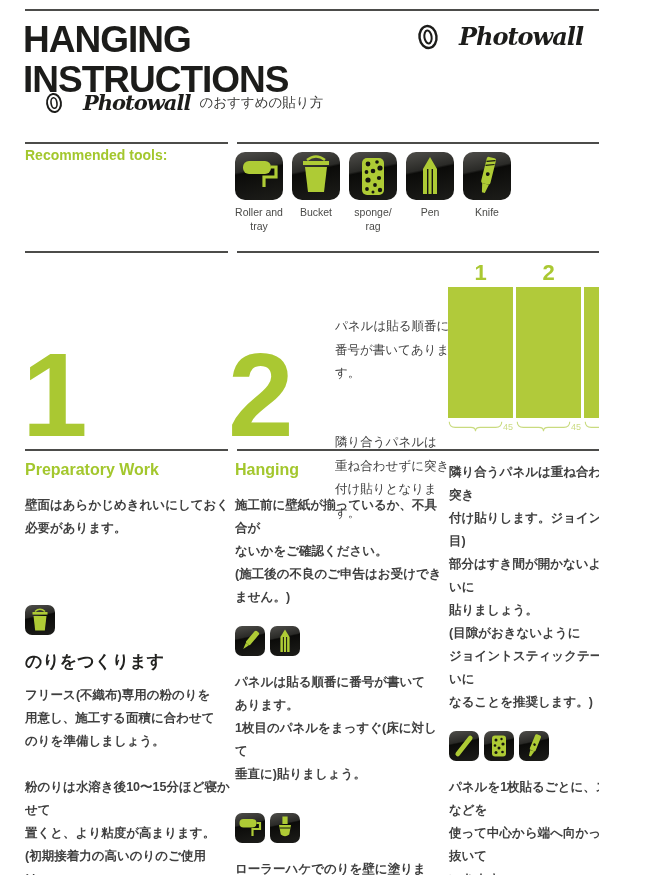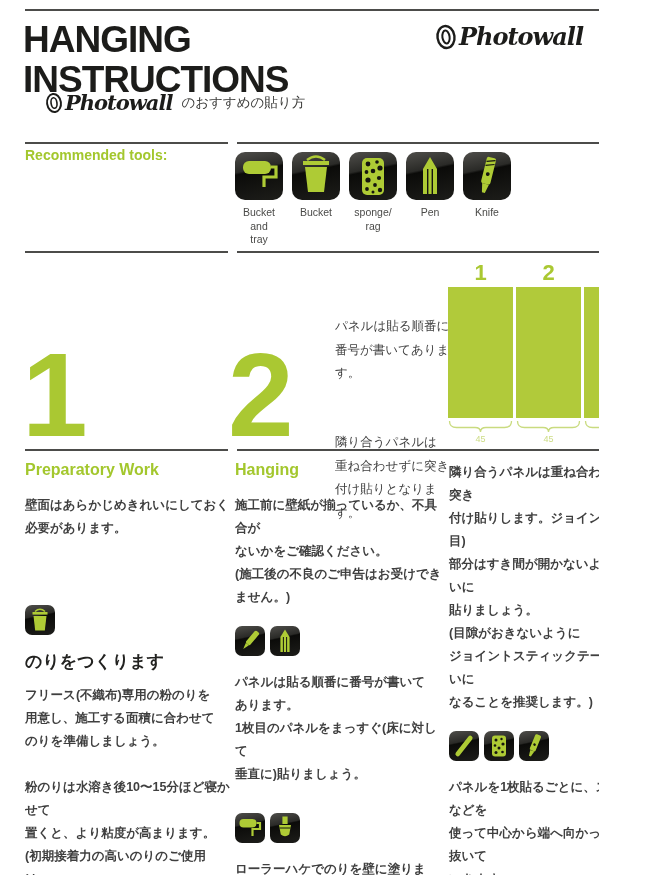--- a/index.html
+++ b/index.html
@@ -7,21 +7,21 @@
     position:relative;width:599px;height:875px;background:#fff;overflow:hidden;
     font-family:"Liberation Sans","DejaVu Sans",sans-serif;color:#3f3f3f;
   }
   .rule{position:absolute;height:0;border-top:2px solid #4c4c4a;}
   
   .h1{
     position:absolute;left:23px;top:20px;margin:0;
     font-size:37px;line-height:1.07;font-weight:bold;letter-spacing:-1px;color:#1c1c1a;
     white-space:pre-line;
   }
-  .logo{display:flex;align-items:center;gap:2px;color:#1c1c1a;}
+  .logo{display:flex;align-items:center;gap:20px;color:#1c1c1a;}
   .logo-top{position:absolute;right:16px;top:22px;}
   .logo-text{font-family:"DejaVu Serif","Liberation Serif",serif;font-style:italic;font-weight:bold;letter-spacing:-1px;}
   .logo-top .logo-text{font-size:24px;}
   .sub-logo{position:absolute;left:45px;top:90px;display:flex;align-items:center;gap:9px;}
   .sub-logo .logo-text{font-size:21px;}
   .sub-jp{font-size:13.5px;color:#3a3a38;}
   
   .tools-label{position:absolute;left:25px;top:147px;font-size:14px;font-weight:bold;color:#a3c72d;}
   .tools-row{position:absolute;left:233px;top:152px;display:flex;gap:5px;}
   .tool{width:52px;display:flex;flex-direction:column;align-items:center;}
@@ -33,21 +33,21 @@
   .tile.sm{width:30px;height:30px;border-radius:7px;}
   .tool-label{margin-top:6px;font-size:10.5px;line-height:1.3;text-align:center;color:#4a4a48;white-space:pre-line;}
   
   .bignum{position:absolute;font-size:118px;font-weight:bold;line-height:0.85;color:#aac832;letter-spacing:-4px;}
   .note{position:absolute;left:335px;top:291px;width:125px;font-size:12.5px;line-height:1.9;white-space:pre-line;}
   .note .n2{margin-top:21px;}
   .panels{position:absolute;left:448px;top:260px;width:203px;}
   .prow{display:flex;gap:3px;}
   .pnum{width:65px;text-align:center;font-size:22px;font-weight:bold;color:#aac832;height:27px;}
   .panel{width:65px;height:131px;background:#b1ca3a;}
-  .bracecell{width:65px;display:flex;flex-direction:column;align-items:center;}
+  .bracecell{width:65px;display:flex;flex-direction:row;align-items:center;}
   .w45{font-size:9px;color:#ccdc85;margin-top:1px;}
   
   .col{position:absolute;top:449px;font-size:12.5px;line-height:23px;}
   .col h2{margin:9px 0 13px 0;font-size:16px;font-weight:bold;color:#a3c72d;}
   .col p{margin:0 0 17px 0;white-space:pre-line;font-weight:bold;}
   .col .steptitle{font-size:17px;font-weight:bold;color:#222220;margin:0 0 11px 0;}
   .icon-row{display:flex;gap:5px;margin:4px 0 15px 0;}
   .c1{left:25px;width:205px;}
   .c2{left:235px;width:210px;}
   .c3{left:449px;width:214px;padding-top:12px;}
@@ -89,21 +89,21 @@
   <div class="tools-label">Recommended tools:</div>
 
   <div class="tools-row">
     <div class="tool">
       <div class="tile lg">
         <svg width="48" height="48" viewBox="0 0 48 48">
           <rect x="8" y="9" width="28" height="13" rx="6" fill="#aecb35"></rect>
           <path d="M36 15 h5 v10 h-12 v10" stroke="#aecb35" stroke-width="3.2" fill="none"></path>
         </svg>
       </div>
-      <div class="tool-label">Bucket and
+      <div class="tool-label">Roller and
 tray</div>
     </div>
     <div class="tool">
       <div class="tile lg">
         <svg width="48" height="48" viewBox="0 0 48 48">
           <path d="M15 8 Q24 1 33 8" stroke="#aecb35" stroke-width="2.4" fill="none"></path>
           <rect x="11" y="9" width="26" height="4" fill="#aecb35"></rect>
           <path d="M13 15 L35 15 L32 40 L16 40 Z" fill="#aecb35"></path>
         </svg>
       </div>

